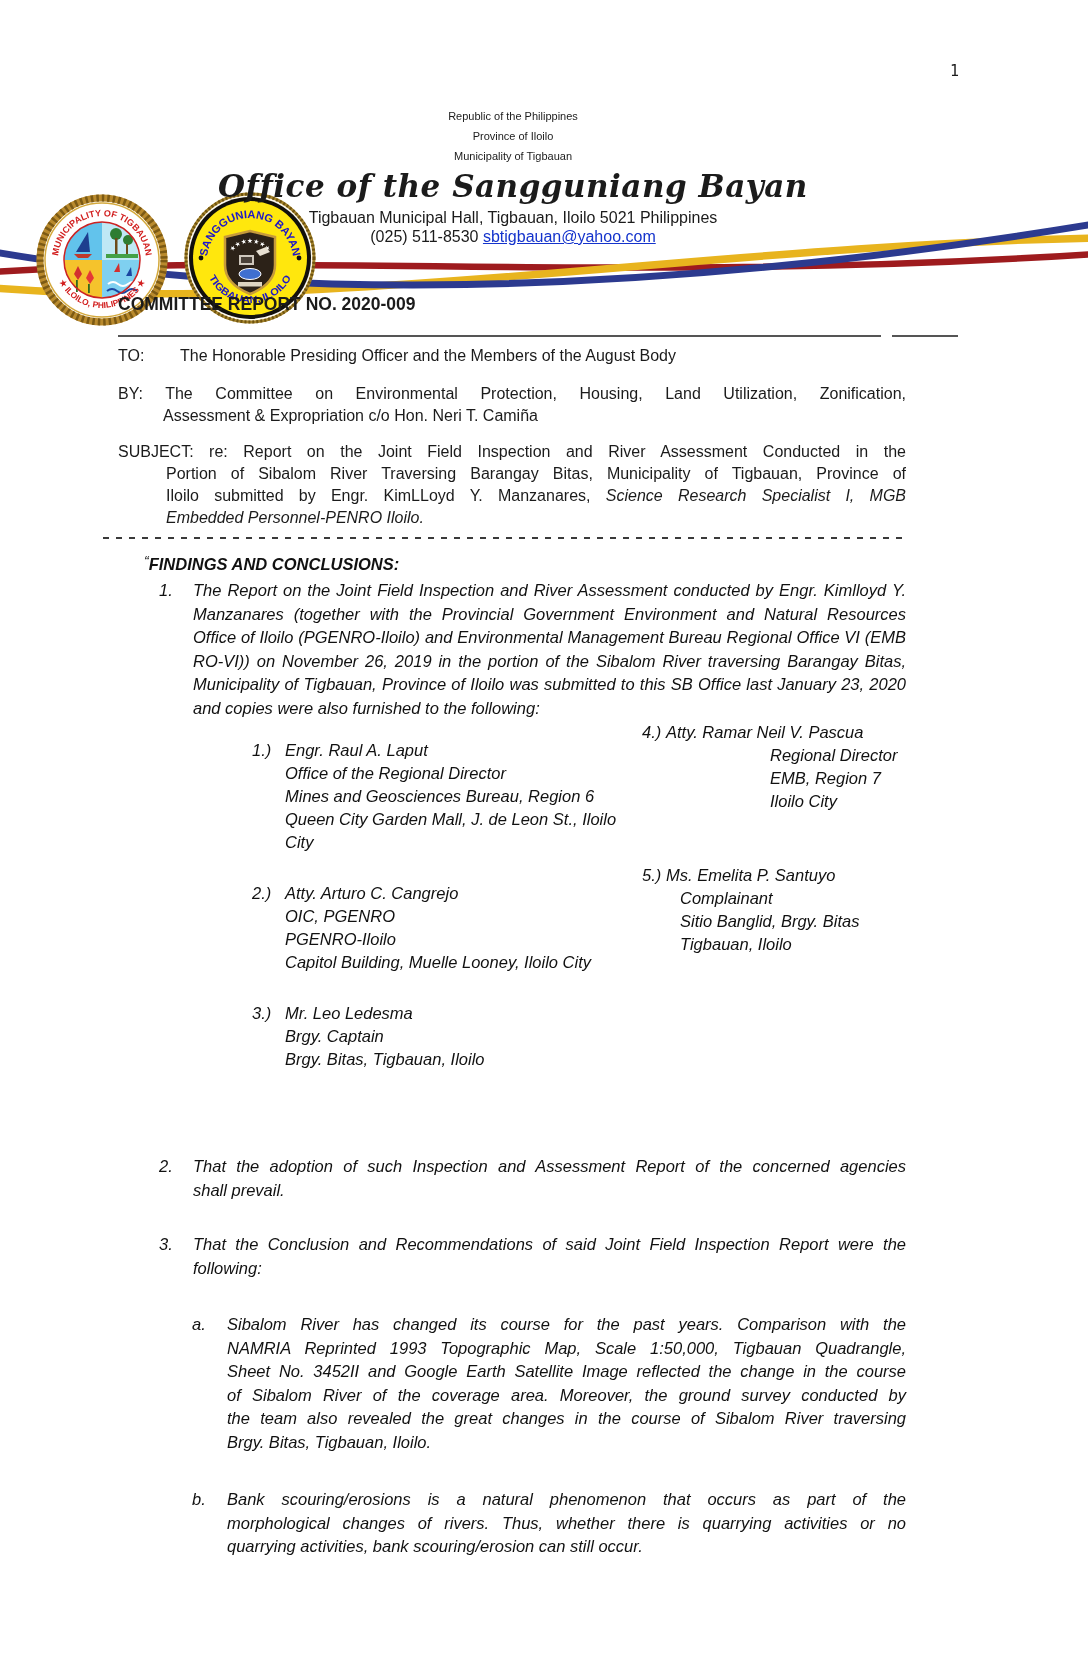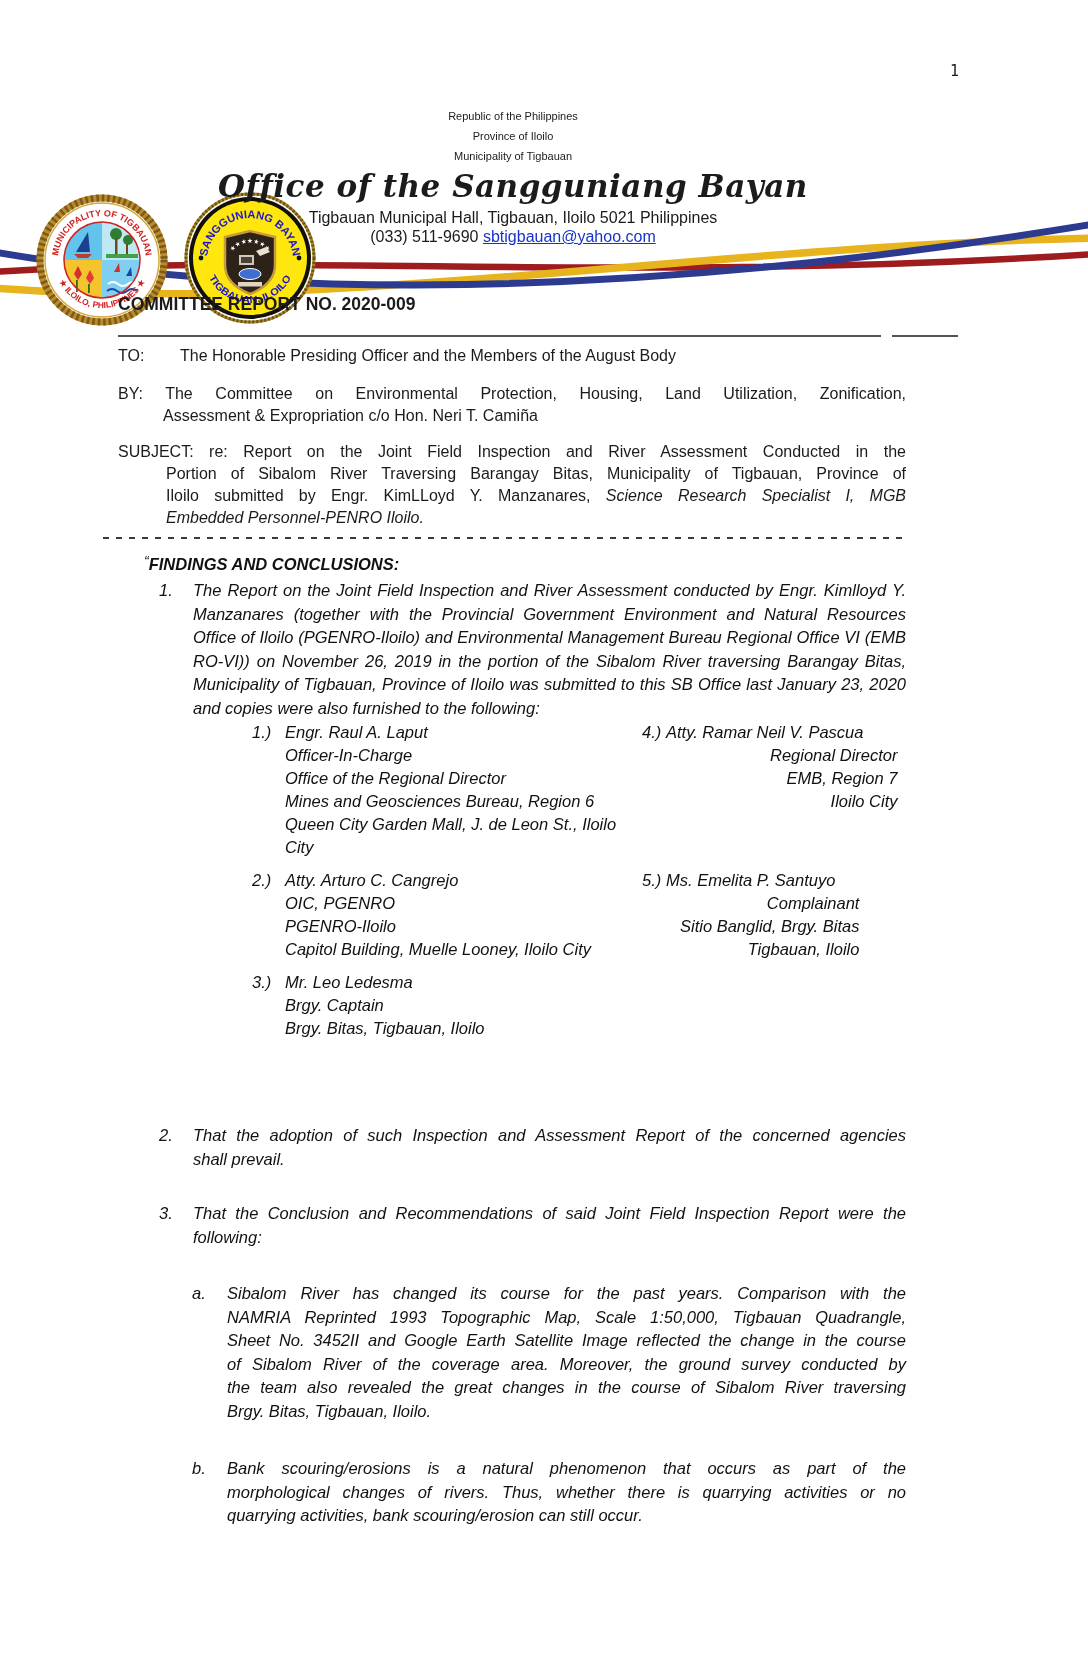--- a/index.html
+++ b/index.html
@@ -40,25 +40,25 @@
   .findings{font-style:italic;font-size:16.5px;line-height:23.5px;color:#111;}
   .f-head{margin-top:11px;padding-left:26px;font-weight:bold;line-height:23px;}
   .oq{font-size:14px;vertical-align:4px;font-weight:normal;}
   .f-item{position:relative;padding-left:75px;margin-top:3px;}
   .f-num{position:absolute;left:41px;top:0;}
   .f-sub{position:relative;padding-left:109px;}
   .f-sub .f-num{left:74px;}
 
   .p-list{margin-top:1px;line-height:23px;}
   .p-row{display:flex;margin-bottom:10px;}
-  .p-left{margin-left:134px;width:390px;flex:none;}
+  .p-left{margin-left:134px;width:390px;flex:none;margin-top:18px;}
   .p-num{display:inline-block;width:33px;}
   .p-sub{padding-left:33px;}
   .p-right .p-num{width:24px;}
-  .p-right .p-sub{padding-left:38px;text-align:right;}
+  .p-right .p-sub{padding-left:38px;}
   .p-right.deep .p-sub{padding-left:128px;}
 
   .mt-i2{margin-top:84px;}
   .mt-i3{margin-top:31px;}
   .mt-sa{margin-top:33px;}
   .mt-sb{margin-top:34px;}
 </style>
 </head>
 <body>
 
@@ -135,21 +135,21 @@
     </text>
   </svg>
 
   <div class="header-text">
     <div class="h-line">Republic of the Philippines</div>
     <div class="h-line">Province of Iloilo</div>
     <div class="h-line">Municipality of Tigbauan</div>
     <div class="h-office">Office of the Sangguniang Bayan</div>
     <div class="h-addr">Tigbauan Municipal Hall, Tigbauan, Iloilo 5021 Philippines</div>
     <div class="h-contact">
-      <span>(033) 511-9690</span>
+      <span>(025) 511-8530</span>
       <a class="email">sbtigbauan@yahoo.com</a>
     </div>
   </div>
 
   <div class="content">
 
     <div class="doc-title">COMMITTEE REPORT NO. 2020-009</div>
     <div class="rule"></div>
 
     <div class="to-row">
@@ -183,21 +183,20 @@
         <div class="line-j">RO-VI)) on November 26, 2019 in the portion of the Sibalom River traversing Barangay Bitas,</div>
         <div class="line-j">Municipality of Tigbauan, Province of Iloilo was submitted to this SB Office last January 23, 2020</div>
         <div>and copies were also furnished to the following:</div>
       </div>
 
       <div class="p-list">
 
         <div class="p-row">
           <div class="p-col p-left">
             <div><span class="p-num">1.)</span><span>Engr. Raul A. Laput</span></div>
-            <div class="p-sub">Officer-In-Charge</div>
             <div class="p-sub">Office of the Regional Director</div>
             <div class="p-sub">Mines and Geosciences Bureau, Region 6</div>
             <div class="p-sub">Queen City Garden Mall, J. de Leon St., Iloilo City</div>
           </div>
           <div class="p-col p-right deep">
             <div><span class="p-num">4.)</span><span>Atty. Ramar Neil V. Pascua</span></div>
             <div class="p-sub">Regional Director</div>
             <div class="p-sub">EMB, Region 7</div>
             <div class="p-sub">Iloilo City</div>
           </div>

